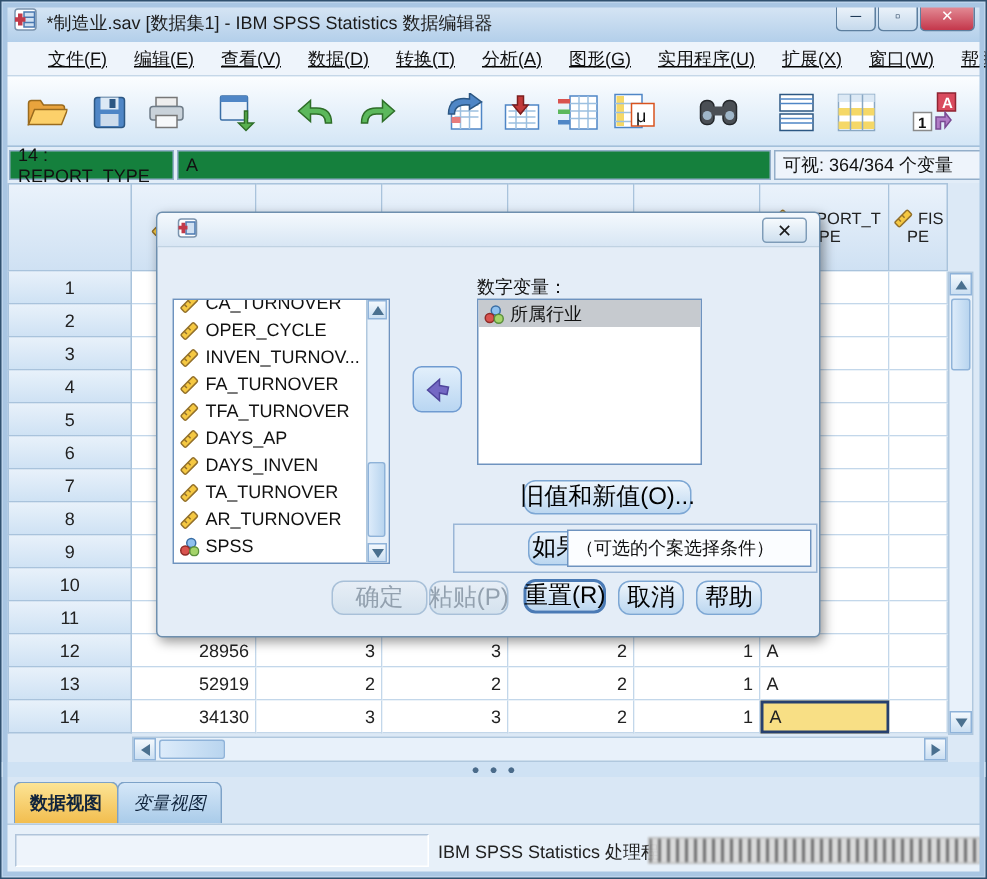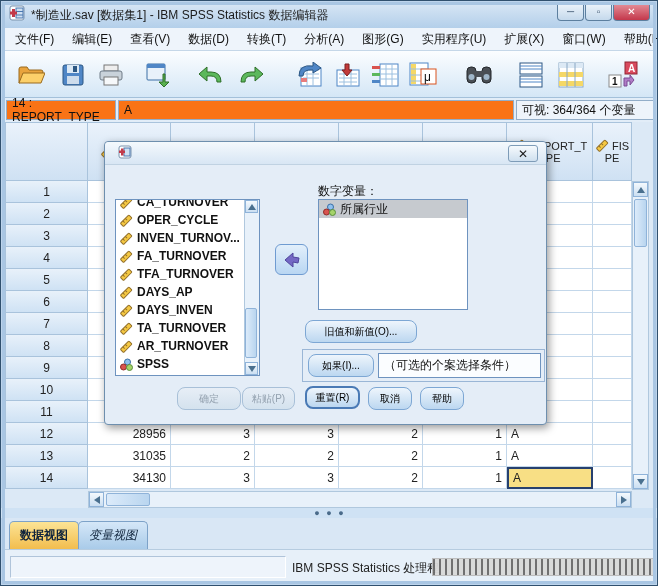--- a/index.html
+++ b/index.html
@@ -11,29 +11,29 @@
   .titlebar{position:absolute;left:1px;top:1px;right:1px;height:26px;
     background:linear-gradient(#d9e7f5,#b3cfea);display:flex;align-items:center;padding-left:7px;}
   .titlebar .title{font-size:12px;color:#1b1b1b;margin-left:6px;}
   .winbtns{position:absolute;right:6px;top:0;display:flex;}
   .winbtn{width:27px;height:19px;border:1px solid #5d7f9f;border-top:none;
     background:linear-gradient(#f2f7fc,#c5d9ec);display:flex;align-items:center;justify-content:center;
     font-size:10px;color:#1f3a57;border-radius:0 0 4px 4px;margin-left:1px;}
   .winbtn.close{width:37px;background:linear-gradient(#e89aa2,#c4374b);color:#fff;font-weight:bold;}
   
   .menubar{position:absolute;left:1px;top:27px;right:1px;height:23px;background:#eef4fb;
-    border-bottom:1px solid #c5d7e8;display:flex;align-items:center;padding-left:4px;}
+    border-bottom:1px solid #c5d7e8;display:flex;align-items:center;padding-left:21px;text-decoration:underline;}
   .menuitem{font-size:12px;color:#111;padding:3px 9px;white-space:nowrap;}
   
   .toolbar{position:absolute;left:1px;top:50px;right:1px;height:47px;
     background:linear-gradient(#fbfdff,#d4e6f6);border-bottom:1px solid #a3c0da;}
   .tbtn{position:absolute;top:7px;width:34px;height:33px;display:flex;align-items:center;justify-content:center;}
   
   .cellref{position:absolute;left:1px;top:97px;right:1px;height:24px;background:#e2edf8;}
-  .crbox{position:absolute;top:2px;height:20px;border:1px solid #93aec9;background:#f97316;
+  .crbox{position:absolute;top:2px;height:20px;border:1px solid #93aec9;background:#15803d;
     font-size:12px;color:#111;display:flex;align-items:center;padding:0 5px;}
   
   .gridbg{position:absolute;left:4px;top:121px;width:650px;height:395px;background:#dce9f6;}
   .hcell{position:absolute;top:121px;height:59px;background:linear-gradient(#eaf2fb,#cfe1f3);
     border:1px solid #a9c3dc;border-left:none;font-size:11px;color:#222;
     display:flex;flex-direction:column;align-items:center;justify-content:center;overflow:hidden;}
   .hcell .l1{display:flex;align-items:center;gap:3px;white-space:nowrap;}
   .corner{position:absolute;left:4px;top:121px;width:83px;height:59px;
     background:linear-gradient(#eaf2fb,#cfe1f3);border:1px solid #a9c3dc;}
   .rowhdr{position:absolute;left:4px;width:83px;height:22px;background:linear-gradient(#e8f1fa,#cfe2f4);
@@ -89,22 +89,22 @@
   .listbox{position:absolute;background:#fff;border:1px solid #6e93bf;overflow:hidden;}
   .lvitem{height:18px;display:flex;align-items:center;gap:4px;padding:0 3px;font-size:12px;
     color:#111;white-space:nowrap;}
   .lvitem.sel{background:#c6cacf;}
   .lscroll{position:absolute;right:0;top:0;width:15px;height:100%;background:#e8f1fa;border-left:1px solid #b0c8de;}
   .xferbtn{position:absolute;left:170px;top:102px;width:33px;height:31px;border-radius:6px;
     background:linear-gradient(#e2effb,#b9d6f2);border:1px solid #6f9bd1;
     display:flex;align-items:center;justify-content:center;}
   .dlabel{position:absolute;font-size:12px;color:#111;white-space:nowrap;}
   .btn{position:absolute;height:23px;border-radius:8px;border:1px solid #7da7d4;
-    background:linear-gradient(#eef5fc,#bcd7f0);font-size:10px;color:#000;
-    display:flex;align-items:center;justify-content:center;padding:0 8px;white-space:nowrap;}
+    background:linear-gradient(#eef5fc,#bcd7f0);font-size:16px;color:#000;
+    display:flex;align-items:center;justify-content:center;padding:0 8px;white-space:nowrap;margin-left:44px;}
   .btn.disabled{color:#93a1af;background:linear-gradient(#e7eef6,#d4e2ee);border-color:#a8c0d8;}
   .btn.focus{border:2px solid #4a7ab5;}
   .iffram{position:absolute;left:197px;top:207px;width:243px;height:33px;border:1px solid #9ab6d6;}
   .condbox{position:absolute;left:273px;top:211px;width:163px;height:25px;background:#fbfdff;
     border:1px solid #6e93bf;font-size:12px;color:#111;display:flex;align-items:center;padding:0 5px;
     white-space:nowrap;overflow:hidden;}
 </style>
 </head>
 <body>
 
@@ -437,21 +437,21 @@
       <div class="cell" style="left: 592px; top: 400px; width: 39px;"></div>
       <div class="rowhdr" style="top: 422px;">12</div>
       <div class="cell num" style="left: 87px; top: 422px; width: 83px;">28956</div>
       <div class="cell num" style="left: 170px; top: 422px; width: 84px;">3</div>
       <div class="cell num" style="left: 254px; top: 422px; width: 84px;">3</div>
       <div class="cell num" style="left: 338px; top: 422px; width: 84px;">2</div>
       <div class="cell num" style="left: 422px; top: 422px; width: 84px;">1</div>
       <div class="cell" style="left: 506px; top: 422px; width: 86px;">A</div>
       <div class="cell" style="left: 592px; top: 422px; width: 39px;"></div>
       <div class="rowhdr" style="top: 444px;">13</div>
-      <div class="cell num" style="left: 87px; top: 444px; width: 83px;">31035</div>
+      <div class="cell num" style="left: 87px; top: 444px; width: 83px;">52919</div>
       <div class="cell num" style="left: 170px; top: 444px; width: 84px;">2</div>
       <div class="cell num" style="left: 254px; top: 444px; width: 84px;">2</div>
       <div class="cell num" style="left: 338px; top: 444px; width: 84px;">2</div>
       <div class="cell num" style="left: 422px; top: 444px; width: 84px;">1</div>
       <div class="cell" style="left: 506px; top: 444px; width: 86px;">A</div>
       <div class="cell" style="left: 592px; top: 444px; width: 39px;"></div>
       <div class="rowhdr" style="top: 466px;">14</div>
       <div class="cell num" style="left: 87px; top: 466px; width: 83px;">34130</div>
       <div class="cell num" style="left: 170px; top: 466px; width: 84px;">3</div>
       <div class="cell num" style="left: 254px; top: 466px; width: 84px;">3</div>
@@ -501,21 +501,21 @@
             <rect x="1" y="1" width="12" height="12" rx="2" fill="#fff" stroke="#7a93ad"></rect>
             <rect x="6" y="3" width="6" height="8" fill="#cfe0f2" stroke="#4a78b0"></rect>
             <rect x="3" y="3.5" width="2.5" height="7" fill="#c23a4a"></rect>
             <rect x="1" y="5.5" width="6" height="2.5" fill="#c23a4a"></rect>
           </svg>
       </span>
       <span class="dlg-close">✕</span>
     </div>
 
     <div class="listbox" style="left:10px;top:57px;width:145px;height:177px;">
-      <div id="srclist" style="margin-top:-7px;font-weight:bold;">
+      <div id="srclist" style="margin-top:-7px;">
           <div class="lvitem">
             <svg width="14" height="13">
               <g transform="rotate(-45 7 6.5)">
                 <rect x="1" y="4.5" width="12" height="4.5" rx="1" fill="#f5c842" stroke="#93702a"></rect>
                 <line x1="4.5" y1="4.5" x2="4.5" y2="7" stroke="#93702a"></line>
                 <line x1="8" y1="4.5" x2="8" y2="7" stroke="#93702a"></line>
               </g>
             </svg>
             <span>CA_TURNOVER</span>
           </div>

